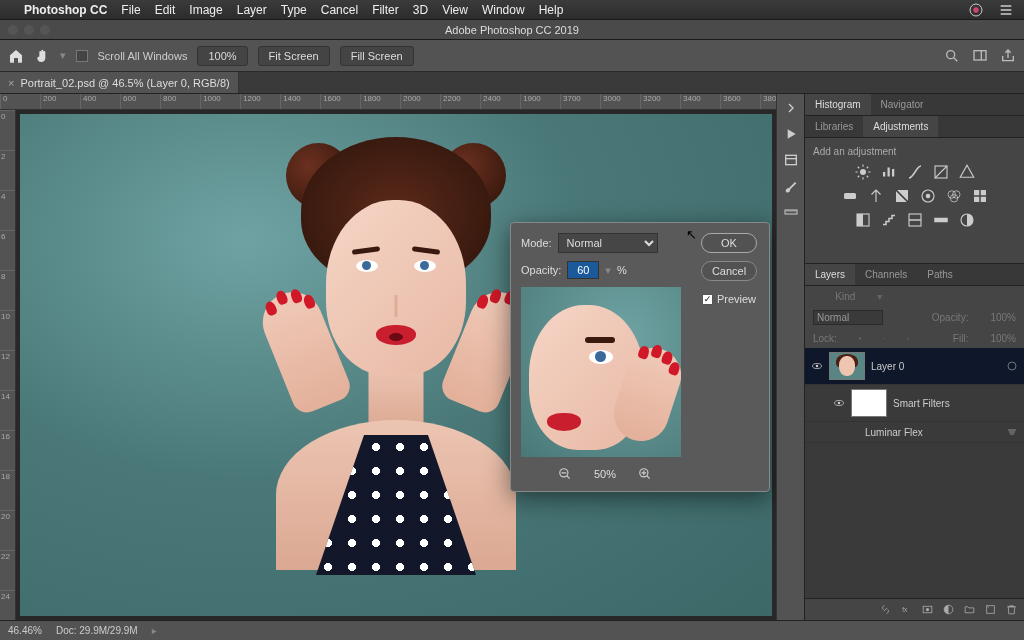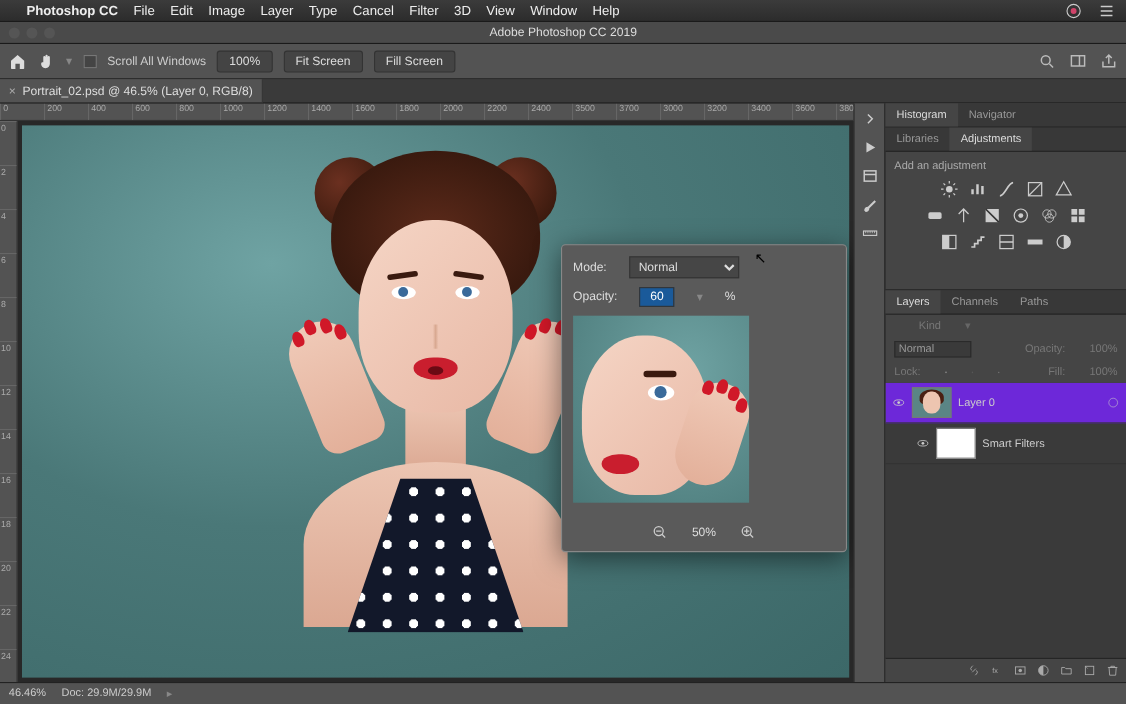--- a/index.html
+++ b/index.html
@@ -56,47 +56,47 @@
 .panel-tab{padding:5px 10px;font-size:10px;color:#999;cursor:pointer}
 .panel-tab.active{background:#454545;color:#ddd}
 .panel-body{padding:8px;font-size:10px;color:#aaa}
 .adj-row{display:flex;justify-content:center;gap:8px;margin:6px 0}
 .adj-row svg{width:18px;height:18px;fill:#ccc;cursor:pointer}
 .layers-panel{flex:1;display:flex;flex-direction:column;border-top:1px solid #222;margin-top:20px}
 .layer-controls{padding:4px 8px;display:flex;align-items:center;gap:22px;font-size:10px;color:#777}
 .layer-controls input{background:#3a3a3a;border:1px solid #2a2a2a;color:#999;width:50px;font-size:10px;padding:1px 3px}
 .layer-list{flex:1;background:#3a3a3a;overflow:auto}
 .layer-row{display:flex;align-items:center;padding:4px 6px;gap:6px;border-bottom:1px solid #333;font-size:10px}
-.layer-row.sel{background:#6d28d9}
+.layer-row.sel{background:#0f172a}
 .eye-icon{width:12px;height:12px;fill:#ccc}
 .thumb{width:36px;height:28px;background:#5a8585;border:1px solid #777;position:relative;overflow:hidden}
 .thumb.white{background:#fff}
 .thumb .mini-face{position:absolute;left:50%;top:50%;transform:translate(-50%,-50%);width:16px;height:20px;background:#edc5b0;border-radius:45%}
 .thumb .mini-hair{position:absolute;left:50%;top:1px;transform:translateX(-50%);width:22px;height:14px;background:#4a2012;border-radius:50% 50% 30% 30%}
 .layer-footer{height:22px;background:#454545;border-top:1px solid #222;display:flex;align-items:center;justify-content:flex-end;gap:8px;padding:0 6px}
 .layer-footer svg{width:13px;height:13px;fill:#aaa;cursor:pointer}
 .status-bar{height:20px;background:#535353;display:flex;align-items:center;padding:0 8px;gap:14px;font-size:10px;color:#ccc;border-top:1px solid #222}
 .dialog{position:absolute;left:510px;top:128px;width:260px;background:#5a5a5a;border:1px solid #888;box-shadow:0 6px 24px rgba(0,0,0,.5);border-radius:4px}
 .dialog-title{background:linear-gradient(#d8d8d8,#bcbcbc);color:#222;font-size:11px;text-align:center;padding:3px;border-radius:4px 4px 0 0;position:relative}
 .dialog-body{padding:10px;display:flex;gap:10px}
 .dialog-left{flex:1}
-.dlg-row{display:flex;align-items:center;gap:20px;margin-bottom:8px;font-size:11px;color:#ddd}
+.dlg-row{display:flex;align-items:center;gap:6px;margin-bottom:8px;font-size:11px;color:#ddd}
 .dlg-row select,.dlg-row input{background:#464646;border:1px solid #333;color:#ddd;font-size:11px;padding:2px 4px}
 .dlg-row select{width:100px}
 .dlg-row input{width:32px;background:#1a5a9a;color:#fff;text-align:center}
 .preview-thumb{width:160px;height:170px;background:radial-gradient(ellipse at 65% 30%,#6fa3a3,#4a7878);position:relative;overflow:hidden;margin-top:4px}
 .pv-face{position:absolute;left:8px;top:18px;width:115px;height:145px;background:linear-gradient(135deg,#f5d5c5,#e8b8a5);border-radius:48% 48% 42% 42%}
 .pv-eye{position:absolute;width:24px;height:14px;background:#fff;border-radius:50%;top:45px;left:60px}
 .pv-eye::after{content:'';position:absolute;width:11px;height:11px;background:#3a6a9a;border-radius:50%;left:6px;top:1px}
 .pv-brow{position:absolute;width:30px;height:6px;background:#3a1a0f;top:32px;left:56px;border-radius:3px}
 .pv-lips{position:absolute;width:34px;height:18px;background:#c91e2e;border-radius:45% 45% 50% 50%;top:108px;left:18px}
 .pv-hand{position:absolute;width:55px;height:95px;background:linear-gradient(#f0cab8,#e3b09a);border-radius:28px;right:6px;top:60px;transform:rotate(18deg)}
 .pv-nail{position:absolute;width:10px;height:13px;background:#d01828;border-radius:50% 50% 35% 35%}
 .pv-hand .pv-nail:nth-child(1){top:2px;left:6px}.pv-hand .pv-nail:nth-child(2){top:-3px;left:18px}.pv-hand .pv-nail:nth-child(3){top:0;left:30px}.pv-hand .pv-nail:nth-child(4){top:8px;left:40px}
-.zoom-ctl{display:flex;justify-content:center;align-items:center;gap:22px;margin-top:20px;font-size:11px;color:#ddd}
+.zoom-ctl{display:flex;justify-content:center;align-items:center;gap:22px;margin-top:10px;font-size:11px;color:#ddd}
 .zoom-ctl svg{width:14px;height:14px;fill:#ccc;cursor:pointer}
 .dialog-right{width:60px;display:flex;flex-direction:column;align-items:center;gap:8px}
 .dlg-btn{width:56px;padding:3px 0;background:#525252;border:1px solid #888;border-radius:10px;color:#ddd;font-size:11px;text-align:center;cursor:pointer}
 .dlg-btn.primary{border-color:#aaa}
 .dlg-check{display:flex;align-items:center;gap:4px;font-size:11px;color:#ddd;margin-top:4px}
 .dlg-check .box{width:11px;height:11px;background:#fff;border:1px solid #555;display:flex;align-items:center;justify-content:center;color:#000;font-size:9px}
 .cursor{position:absolute;left:686px;top:133px;font-size:13px;color:#000;pointer-events:none;z-index:50}
 .home-icon{width:16px;height:16px;fill:#ddd}
 </style>
 </head>
@@ -179,21 +179,21 @@
         <span>600</span>
         <span>800</span>
         <span>1000</span>
         <span>1200</span>
         <span>1400</span>
         <span>1600</span>
         <span>1800</span>
         <span>2000</span>
         <span>2200</span>
         <span>2400</span>
-        <span>3500</span>
+        <span>1900</span>
         <span>3700</span>
         <span>3000</span>
         <span>3200</span>
         <span>3400</span>
         <span>3600</span>
         <span>3800</span>
       </div>
     <div class="ruler-v" id="ruler-v">
         <span>0</span>
         <span>2</span>
@@ -269,20 +269,28 @@
           <div class="zoom-ctl">
             <svg viewBox="0 0 24 24">
                 <circle cx="10" cy="10" r="7" fill="none" stroke="#ccc" stroke-width="2"></circle>
                 <path d="M6 10h8M15 15l5 5" stroke="#ccc" stroke-width="2"></path>
               </svg>
             <span>50%</span>
             <svg viewBox="0 0 24 24">
                 <circle cx="10" cy="10" r="7" fill="none" stroke="#ccc" stroke-width="2"></circle>
                 <path d="M6 10h8M10 6v8M15 15l5 5" stroke="#ccc" stroke-width="2"></path>
               </svg>
+          </div>
+        </div>
+        <div class="dialog-right">
+          <div class="dlg-btn primary">OK</div>
+          <div class="dlg-btn">Cancel</div>
+          <div class="dlg-check">
+            <span class="box">✓</span>
+            <span>Preview</span>
           </div>
         </div>
       </div>
     </div>
     <div class="cursor">↖</div>
   </div>
 
   <div class="tool-strip">
     <svg viewBox="0 0 24 24">
         <path d="M9 6l6 6-6 6" fill="none" stroke="#ccc" stroke-width="2"></path>
@@ -451,20 +459,27 @@
             </svg>
         </div>
         <div class="layer-row" style="padding-left:28px">
           <svg class="eye-icon" viewBox="0 0 24 24">
               <ellipse cx="12" cy="12" rx="9" ry="5" fill="none" stroke="#ccc" stroke-width="1.5"></ellipse>
               <circle cx="12" cy="12" r="2.5"></circle>
             </svg>
           <div class="thumb white"></div>
           <span>Smart Filters</span>
         </div>
+        <div class="layer-row" style="padding-left:60px">
+          <span>Luminar Flex</span>
+          <span style="flex:1"></span>
+          <svg width="12" height="12" viewBox="0 0 24 24" fill="#aaa">
+              <path d="M4 8h16M6 12h12M8 16h8" stroke="#aaa" stroke-width="1.5"></path>
+            </svg>
+        </div>
       </div>
       <div class="layer-footer">
         <svg viewBox="0 0 24 24">
             <path d="M9 15l6-6M8 12a4 4 0 010-6l2-2M16 12a4 4 0 010 6l-2 2" fill="none" stroke="#aaa" stroke-width="1.5"></path>
           </svg>
         <svg viewBox="0 0 24 24">
             <text x="4" y="17" font-size="12" fill="#aaa">fx</text>
           </svg>
         <svg viewBox="0 0 24 24">
             <rect x="4" y="6" width="16" height="12" fill="none" stroke="#aaa" stroke-width="1.5"></rect>

